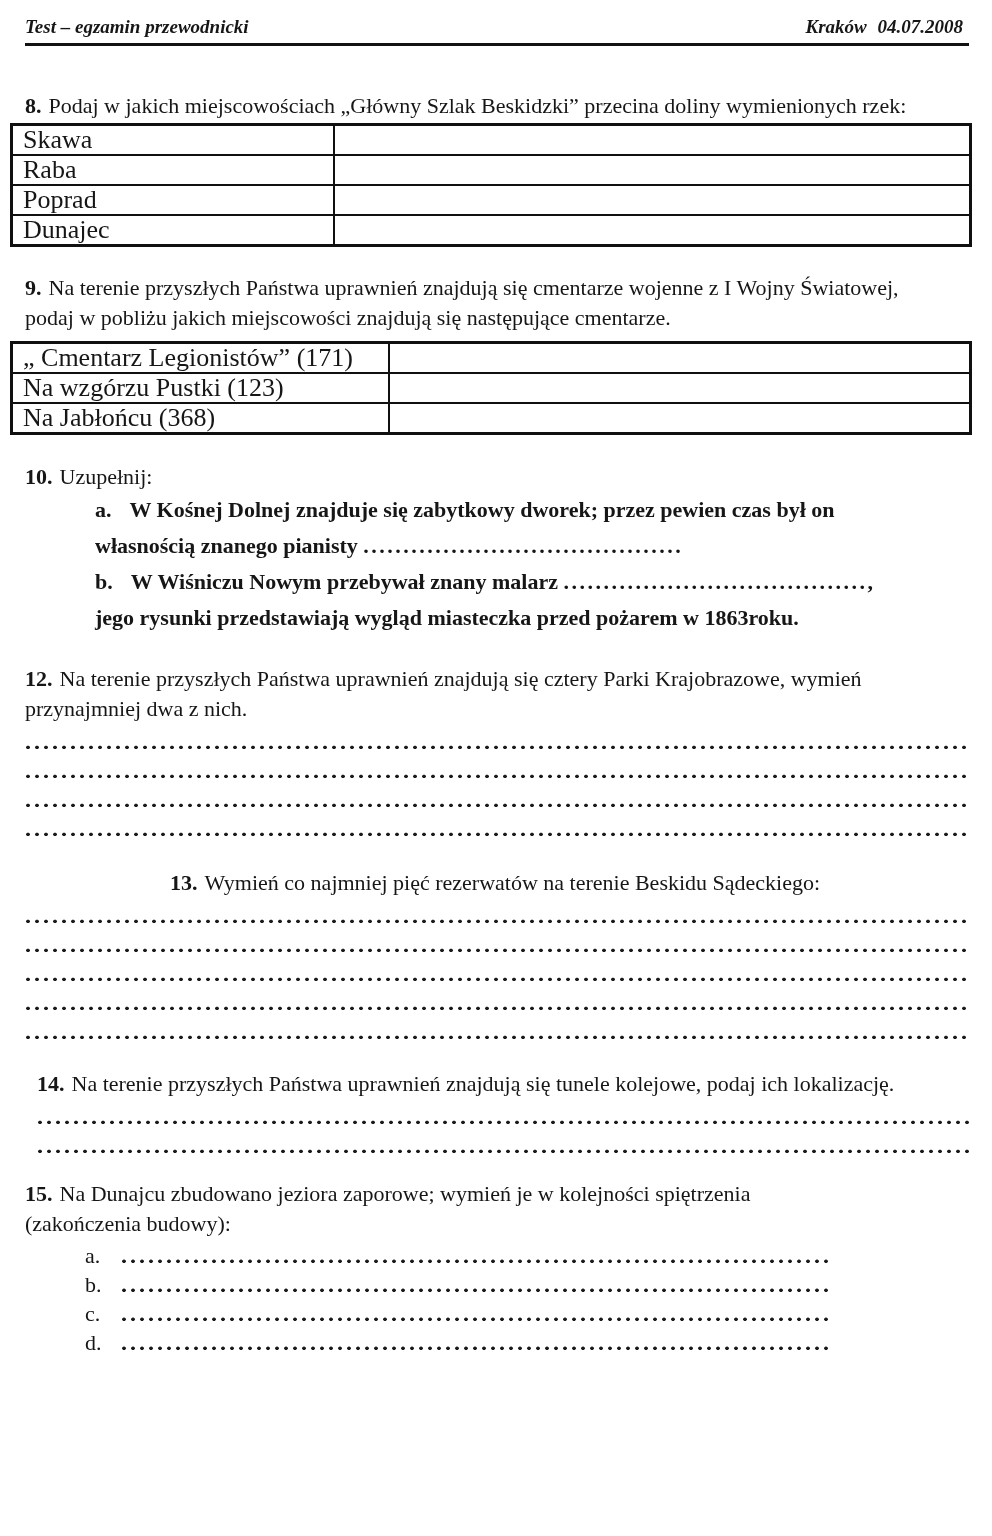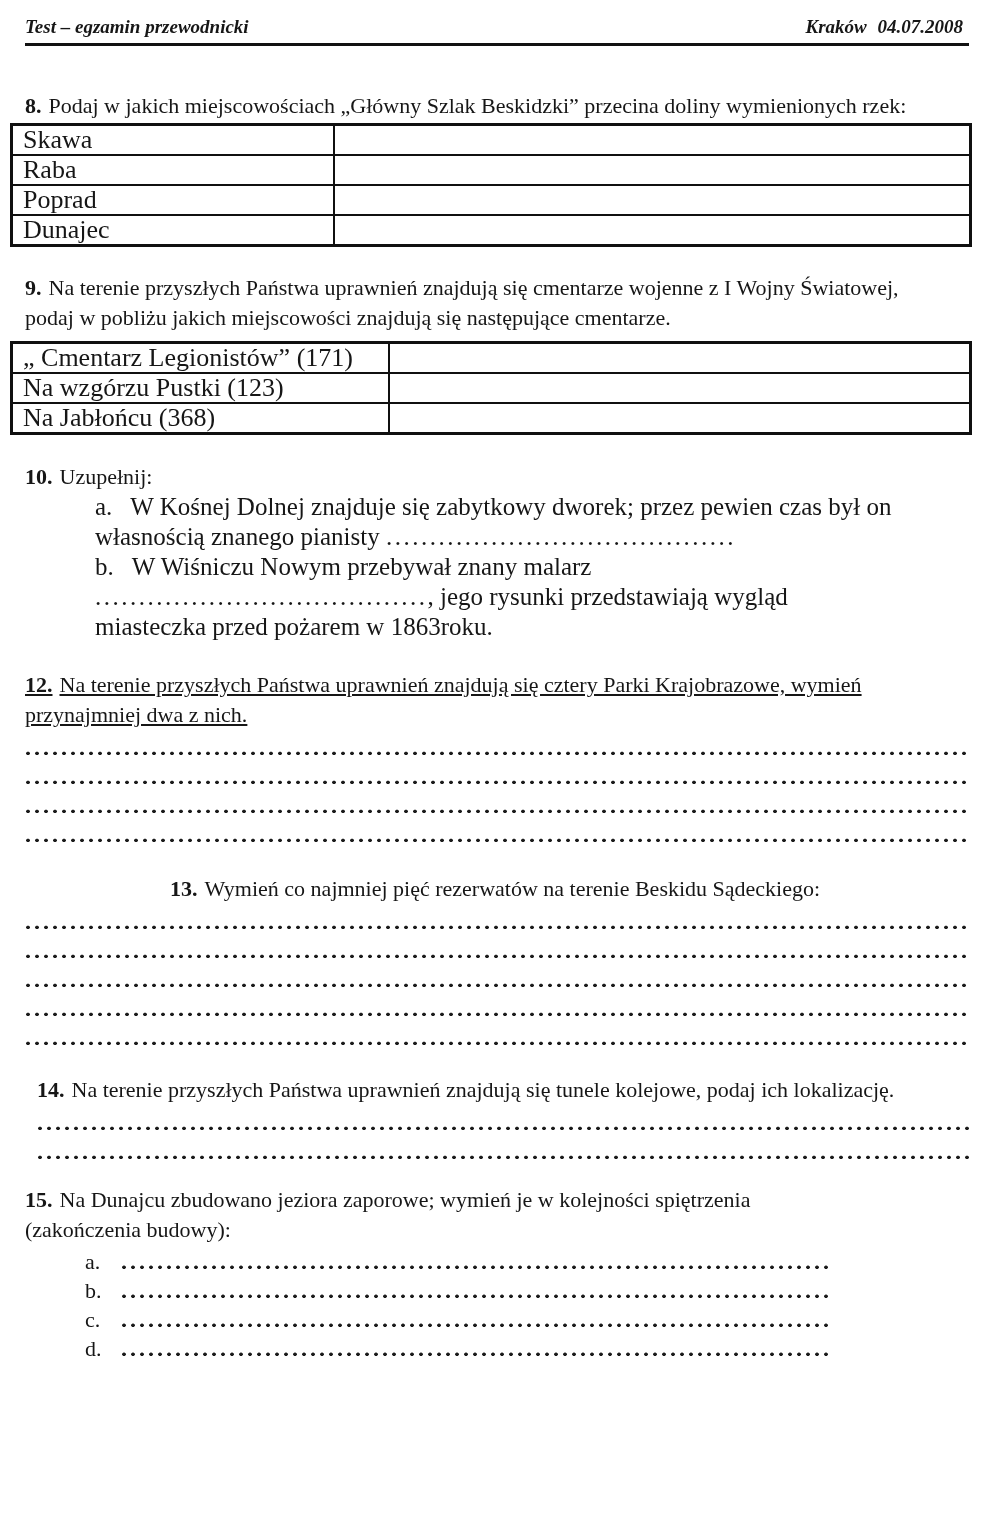--- a/index.html
+++ b/index.html
@@ -30,21 +30,21 @@
     font-weight: bold;
     font-style: italic;
   }
   .hdr .right { word-spacing: 6px; }
   
   .q { margin-top: 44px; }
   .q8  { margin-top: 45px; }
   .q9  { margin-top: 26px; }
   .q10 { margin-top: 27px; }
   .q11 { margin-top: 20px; }
-  .q12 { margin-top: 28px; text-decoration: underline; }
+  .q12 { margin-top: 28px; }
   .q13 { margin-top: 22px; text-align: center; }
   .q14 { margin-top: 20px; margin-left: 12px; }
   .q15 { margin-top: 16px; }
   p.qtext {
     margin: 0;
     font-size: 22px;
     line-height: 30px;
     max-width: 940px;
   }
   .q8  p.qtext { max-width: 920px; }
@@ -68,23 +68,24 @@
     line-height: 26px;
     height: 26px;
     padding: 1px 10px;
     vertical-align: middle;
   }
   table.t8 td.c1 { width: 300px; }
   table.t9 td.c1 { width: 355px; }
   
   .sub {
     margin: 0 0 0 70px;
-    font-size: 25px;
-    line-height: 30px;
+    font-size: 22px;
+    line-height: 36px;
     max-width: 800px;
+    font-weight: bold;
   }
   .sub .lbl { margin-right: 18px; }
   .dotrun { letter-spacing: 2.5px; }
   
   .answers { margin-top: 6px; }
   .q11 .answers { margin-top: 2px; }
   .ansline {
     height: 29px;
     background-image: radial-gradient(circle at 3px 60%, #1b1b1b 1.5px, rgba(0,0,0,0) 2.1px);
     background-size: 9px 29px;

